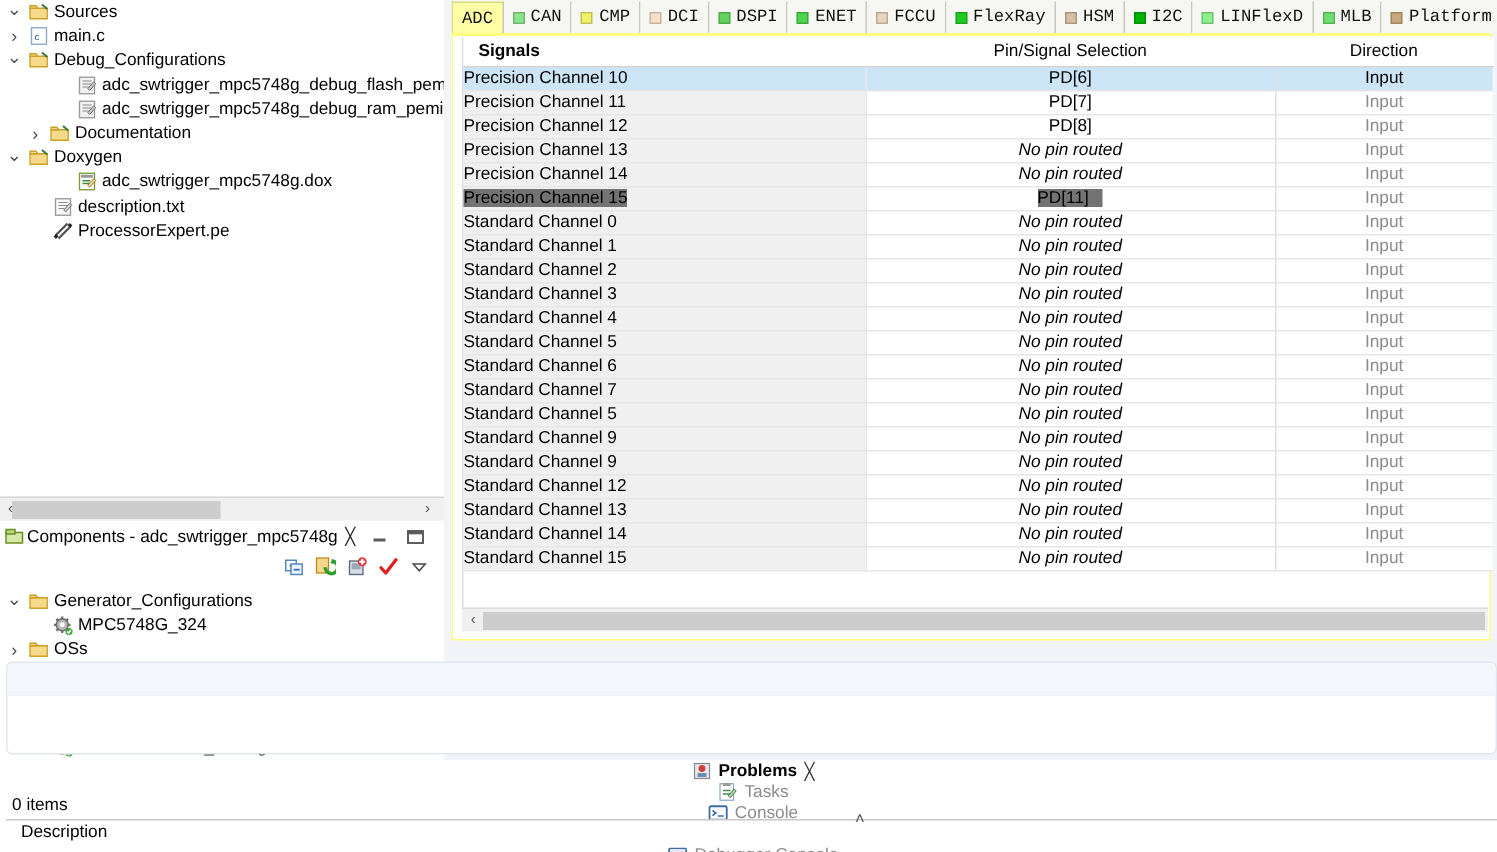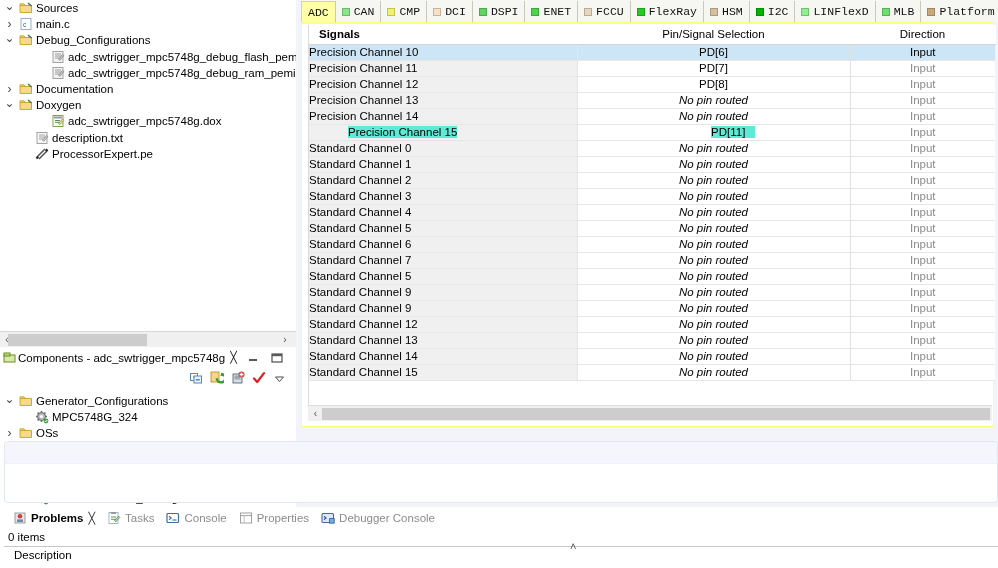--- a/index.html
+++ b/index.html
@@ -188,21 +188,21 @@
   td.col-dir {
     background: #ffffff;
     text-align: center;
     color: #8c8c8c;
   }
   td.col-pin.noroute { font-style: italic; margin-top: 33px; }
   tr.selected td.col-sig,
   tr.selected td.col-pin,
   tr.selected td.col-dir { background: #cde6f7; }
   tr.selected td.col-dir { color: #000; }
-  .hlmark { background: #5eead4; margin-left: 39px; }
+  .hlmark { background: #737373; }
 
   
   #editor-hscroll {
     position: absolute; left: 6px; right: 1px; bottom: 5px;
     height: 16px; background: #f0f0f0; border-top: 1px solid #dcdcdc;
   }
   #editor-hscroll .thumb {
     position: absolute; left: 14px; top: 2px; right: 2px; height: 12px;
     background: #cdcdcd;
   }
@@ -228,20 +228,21 @@
   
   #problems-view {
     position: absolute; left: 4px; top: 507px;
     width: 994px; height: 61px;
     background: #ffffff;
   }
   #problems-tabs {
     height: 22px; display: flex; align-items: center;
     gap: 0px; background: #ffffff;
     padding-left: 4px;
+    flex-direction: column;
   }
   .pv-tab {
     display: flex; align-items: center;
     height: 20px; padding: 0 7px 0 4px;
     font-size: 11.5px; color: #8c8c8c;
     white-space: nowrap;
   }
   .pv-tab.active { color: #000; font-weight: bold; }
   .pv-tab .pvicon { width: 16px; display: inline-flex; align-items: center; justify-content: center; margin-right: 3px; }
   .pv-close { margin-left: 5px; font-size: 11px; color: #333; font-weight: normal; }
@@ -319,21 +320,21 @@
           <span class="twisty blank"></span>
           <span class="ticon">
             <svg width="14" height="14" viewBox="0 0 14 14">
               <rect x="2" y="1.5" width="10" height="11" fill="#f2f2f2" stroke="#999" stroke-width=".9"></rect>
               <path d="M4 4 h6 M4 6 h6 M4 8 h4" stroke="#888" stroke-width=".8"></path>
               <path d="M7.5 9 l4 -4.5 l1.3 1.3 l-4 4.5 z" fill="#c8c8c8" stroke="#666" stroke-width=".6"></path>
             </svg>
           </span>
           <span class="tlabel">adc_swtrigger_mpc5748g_debug_ram_pemicro.la</span>
         </div>
-        <div class="tree-row" style="padding-left:2px">
+        <div class="tree-row" style="padding-left:16px">
           <span class="twisty closed"></span>
           <span class="ticon">
             <svg width="14" height="14" viewBox="0 0 14 14">
               <path d="M1 4.5 L1 11.5 L12.5 11.5 L12.5 4.5 z" fill="#f6d98a" stroke="#c9a227" stroke-width=".9"></path>
               <path d="M1 4.5 L1 2.8 L5 2.8 L6.2 4.5 z" fill="#f6d98a" stroke="#c9a227" stroke-width=".9"></path>
               <path d="M9 2 L12.5 5" stroke="#3a7a3a" stroke-width="1.4"></path>
             </svg>
           </span>
           <span class="tlabel">Documentation</span>
         </div>

